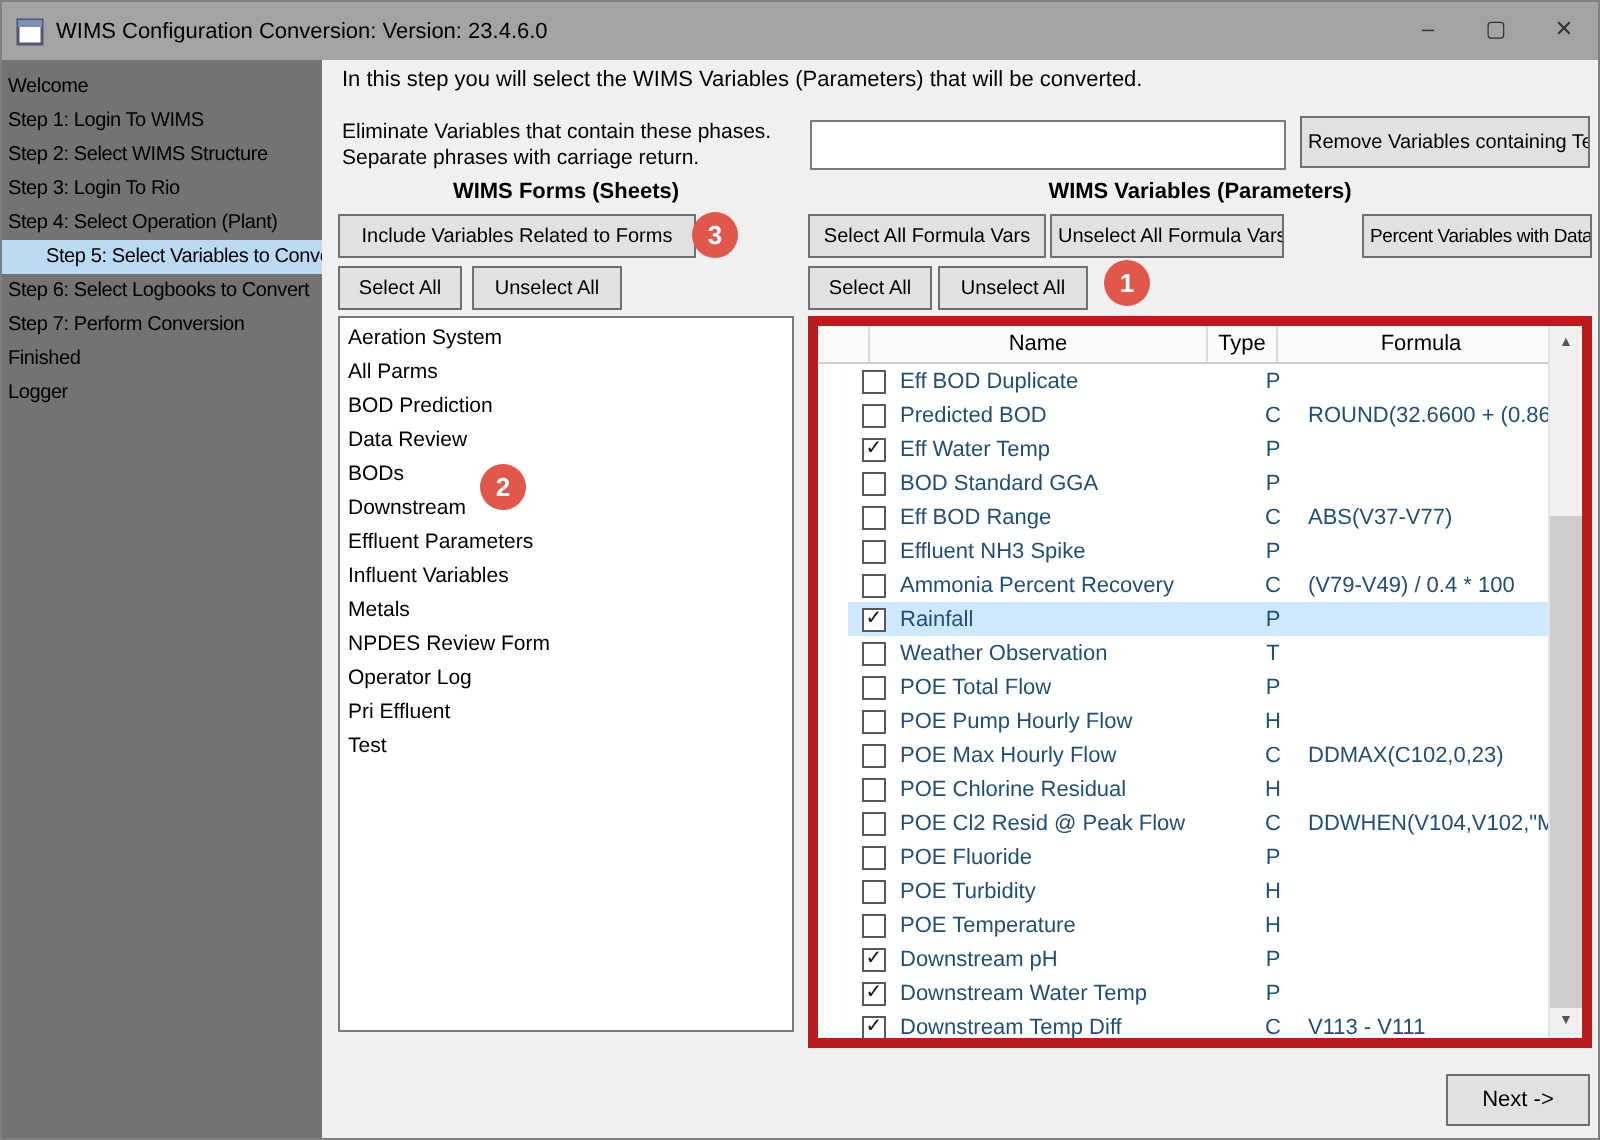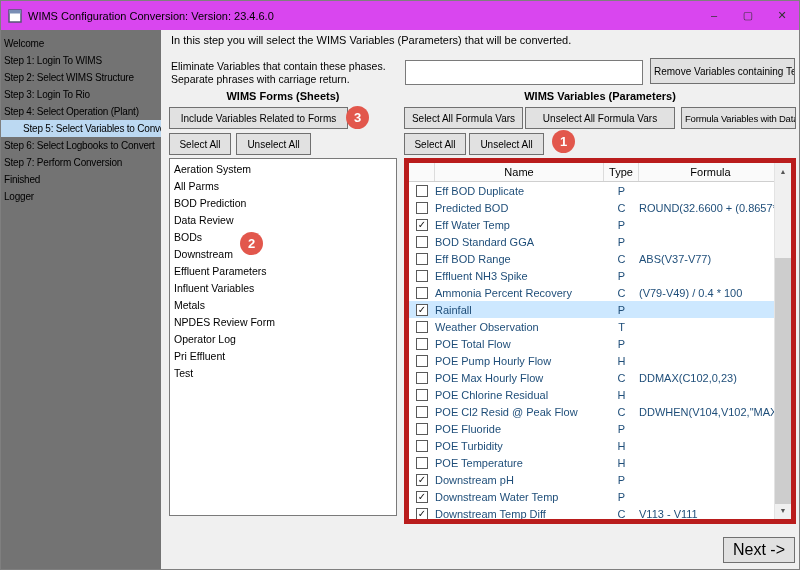--- a/index.html
+++ b/index.html
@@ -2,21 +2,21 @@
 <html style="--badge-red: #e2574c; --sidebar-selection: #bcd9f2; --row-selection: #cde8ff; --data-text-blue: #1f4e79;"><head>
 <meta charset="utf-8">
 <style>
   * { margin:0; padding:0; box-sizing:border-box; }
   html,body { width:800px; height:570px; }
   body { font-family:"Liberation Sans", sans-serif; background:#fff; color:#000; }
 
   .window { position:relative; width:800px; height:570px; border:1px solid #7f7f7f; background:#f0f0f0; overflow:hidden; }
 
   
-  .titlebar { position:absolute; left:0; top:0; width:100%; height:29px; background:#d946ef; display:flex; align-items:center; }
+  .titlebar { position:absolute; left:0; top:0; width:100%; height:29px; background:#a3a3a3; display:flex; align-items:center; }
   .app-icon { margin-left:7px; width:14px; height:14px; flex:0 0 auto; }
   .title { margin-left:6px; font-size:11px; white-space:nowrap; }
   .win-controls { position:absolute; right:0; top:0; height:29px; display:flex; }
   .win-btn { width:34px; height:29px; border:none; background:transparent; font-family:inherit; font-size:11px; color:#333; text-align:center; line-height:29px; }
 
   
   .sidebar { position:absolute; left:0; top:29px; width:160px; bottom:0; background:#737373; padding-top:5px; overflow:hidden; }
   .side-item { height:17px; line-height:17px; font-size:10px; letter-spacing:-0.2px; padding-left:3px; white-space:nowrap; overflow:hidden; cursor:default; }
   .side-item.selected { background:var(--sidebar-selection);padding-left:22px; }
 
@@ -25,43 +25,43 @@
   .instruction { position:absolute; left:10px; top:4px; font-size:11px; white-space:nowrap; }
   .elim-label { position:absolute; left:10px; top:30px; font-size:10.5px; line-height:13px; }
   .phrase-input { position:absolute; left:244px; top:30px; width:238px; height:25px; border:1px solid #7a7a7a; background:#fff; font-family:inherit; font-size:11px; resize:none; outline:none; padding:2px 4px; }
 
   .btn { position:absolute; background:#e1e1e1; border:1px solid #707070; font-family:inherit; font-size:10px; color:#000; white-space:nowrap; overflow:hidden; padding:0 3px; text-align:center; height:22px; }
   .remove-btn   { left:489px; top:28px; width:145px; height:26px; }
   .include-btn  { left:8px;   top:77px; width:179px; }
   .f-selall     { left:8px;   top:103px; width:62px; }
   .f-unselall   { left:75px;  top:103px; width:75px; }
   .v-selformula { left:243px; top:77px; width:119px; }
-  .v-unselformula { left:364px; top:77px; width:150px; }
+  .v-unselformula { left:364px; top:77px; width:117px; }
   .v-seldata    { left:520px; top:77px; width:115px; font-size:9.5px; letter-spacing:-0.2px; }
   .v-selall     { left:243px; top:103px; width:62px; }
   .v-unselall   { left:308px; top:103px; width:75px; }
-  .next-btn     { left:562px; top:507px; width:72px; height:26px; font-size:16px; }
+  .next-btn     { left:562px; top:507px; width:72px; height:26px; font-size:11px; }
 
   .sec-title { position:absolute; top:60px; font-size:11px; font-weight:bold; text-align:center; }
   .forms-title { left:8px; width:228px; }
   .vars-title  { left:243px; width:392px; }
 
   
   .forms-list { position:absolute; left:8px; top:128px; width:228px; height:358px; background:#fff; border:1px solid #7a7a7a; padding-top:2px; overflow:hidden; }
   .form-item { height:17px; line-height:17px; font-size:10.5px; padding-left:4px; white-space:nowrap; overflow:hidden; cursor:default; }
 
   
   .vars-table { position:absolute; left:243px; top:128px; width:392px; height:366px; background:#fff; border:5px solid #b91c1c; overflow:hidden; }
   .vt-header { position:absolute; left:0; top:0; width:374px; height:19px; background:#fafafa; border-bottom:1px solid #cfcfcf; display:flex; font-size:11px; }
   .vt-header span { display:block; line-height:18px; text-align:center; border-right:1px solid #dcdcdc; }
   .h-check { width:26px; }
   .h-name  { width:169px; }
   .h-type  { width:35px; }
   .h-formula { flex:1; border-right:none; }
-  .vt-body { position:absolute; left:0; top:19px; width:374px; bottom:0; overflow:hidden; background:#fff; }
+  .vt-body { position:absolute; left:0; top:19px; width:374px; bottom:0; overflow:hidden; background:#fff;padding-left:15px; }
   .var-row { display:flex; height:17px; align-items:center; cursor:default; }
   .var-row.highlighted { background:var(--row-selection); }
   .cb-cell { width:26px; display:flex; justify-content:center; flex:0 0 auto; }
   .checkbox { width:12px; height:12px; border:1px solid #595959; background:#fff; font-size:10px; line-height:10px; text-align:center; color:#111; }
   .cell { font-size:11px; color:var(--data-text-blue); white-space:nowrap; overflow:hidden; }
   .c-name { width:169px; flex:0 0 auto; }
   .c-type { width:35px; flex:0 0 auto; text-align:center; }
   .c-formula { flex:1; }
 
   
@@ -120,21 +120,21 @@
 
     <div class="sec-title forms-title">WIMS Forms (Sheets)</div>
     <div class="sec-title vars-title">WIMS Variables (Parameters)</div>
 
     <button class="btn include-btn">Include Variables Related to Forms</button>
     <button class="btn f-selall">Select All</button>
     <button class="btn f-unselall">Unselect All</button>
 
     <button class="btn v-selformula">Select All Formula Vars</button>
     <button class="btn v-unselformula">Unselect All Formula Vars</button>
-    <button class="btn v-seldata">Formula Variables with Data</button>
+    <button class="btn v-seldata">Percent Variables with Data</button>
     <button class="btn v-selall">Select All</button>
     <button class="btn v-unselall">Unselect All</button>
 
     <div class="forms-list" id="forms-list">
         <div class="form-item">Aeration System</div>
         <div class="form-item">All Parms</div>
         <div class="form-item">BOD Prediction</div>
         <div class="form-item">Data Review</div>
         <div class="form-item">BODs</div>
         <div class="form-item">Downstream</div>

